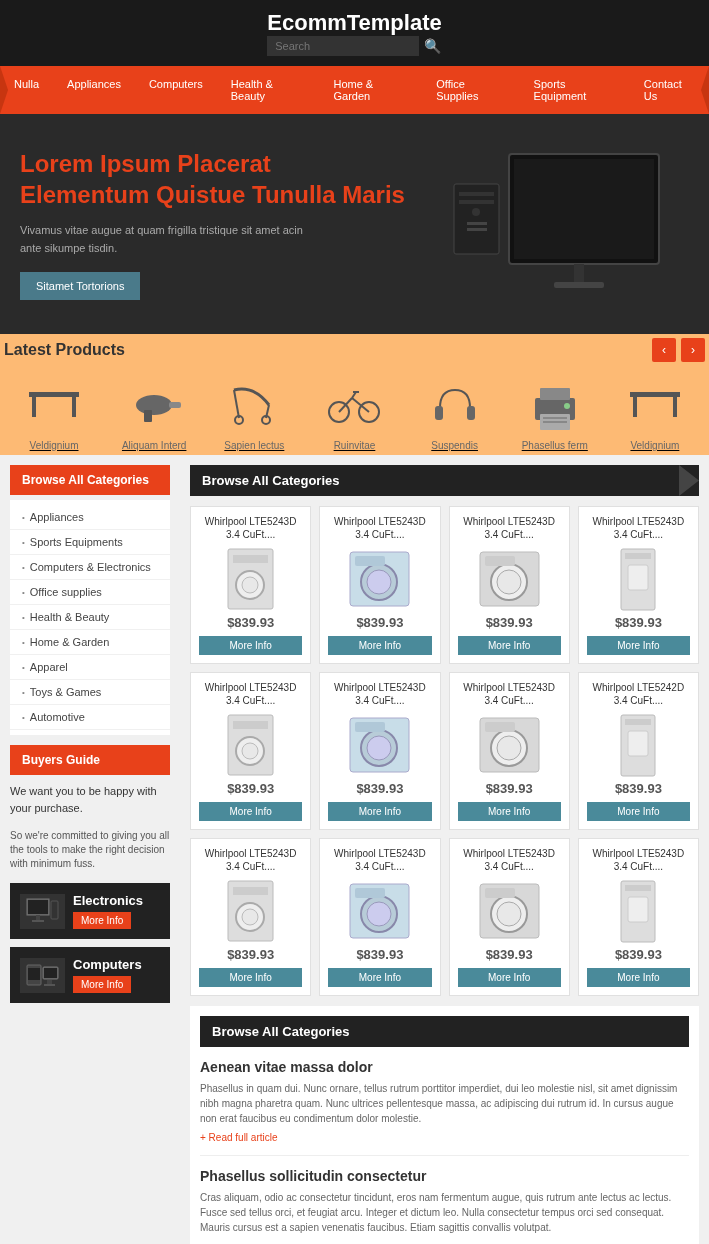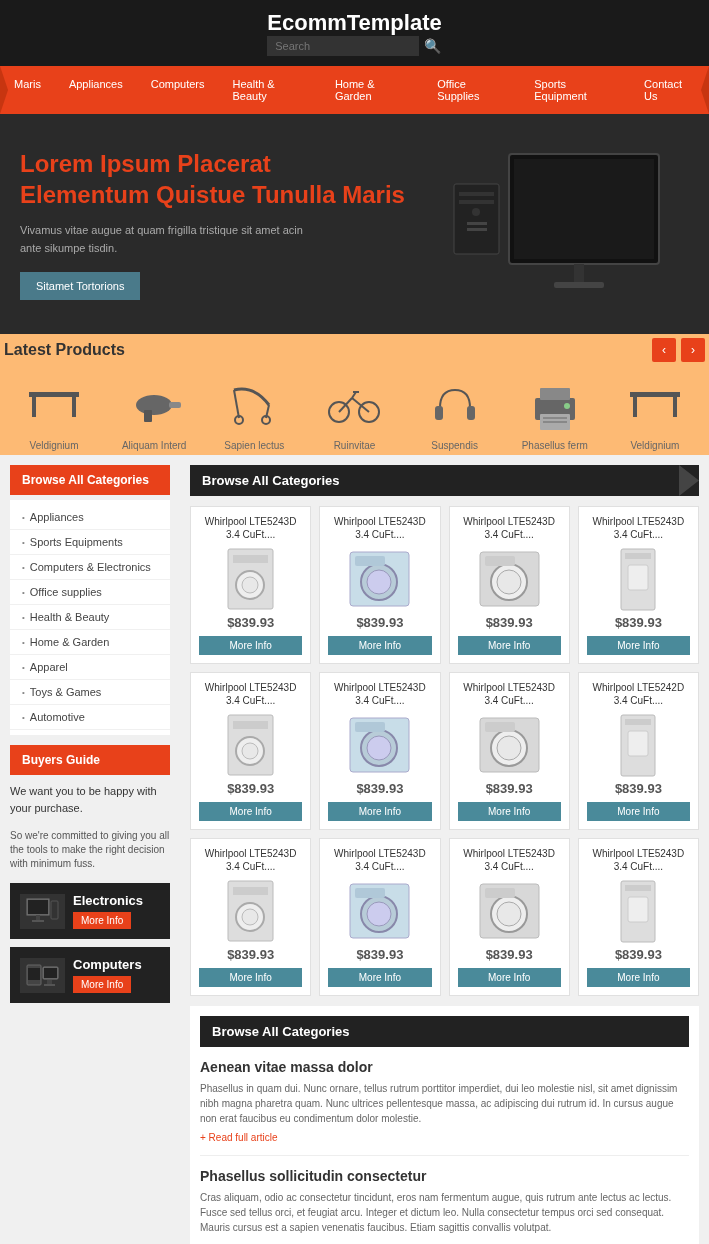--- a/index.html
+++ b/index.html
@@ -27,21 +27,21 @@
     .hero-image { width: 260px; display: flex; justify-content: center; align-items: center; }
     .monitor-svg { width: 220px; height: 160px; }
 
     
     .latest-section { background: #fdba74; padding: 4px; }
     .section-header { display: flex; justify-content: space-between; align-items: center; margin-bottom: 15px; }
     .section-title { font-size: 16px; font-weight: bold; color: #333; }
     .nav-arrows { display: flex; gap: 5px; }
     .arrow-btn { background: #e8411a; color: white; border: none; width: 24px; height: 24px; cursor: pointer; font-size: 12px; border-radius: 2px; }
 
-    .products-carousel { display: flex; overflow: hidden; justify-content: space-around; }
+    .products-carousel { display: flex; overflow: hidden; justify-content: space-around; text-decoration: underline; }
     .carousel-item { text-align: center; min-width: 80px; }
     .carousel-item .product-icon { width: 70px; height: 55px; margin: 0 auto 8px; display: flex; align-items: center; justify-content: center; }
     .carousel-item .product-name { font-size: 10px; color: #666; }
 
     
     .main-content { display: flex; gap: 0; background: #f0f0f0; }
 
     
     .sidebar { width: 180px; min-width: 180px; padding: 0 10px 20px; }
     .sidebar-section { background: #e8411a; color: white; padding: 8px 12px; font-size: 12px; font-weight: bold; margin-bottom: 5px; margin-top: 10px; }
@@ -84,21 +84,21 @@
 
 <div class="header">
   <div class="logo">EcommTemplate</div>
   <div class="search-box">
     <input type="text" placeholder="Search" style="">
     <button class="search-icon-btn">🔍</button>
   </div>
 </div>
 
 <nav class="nav" id="main-nav">
-    <a href="#">Maris</a>
+    <a href="#">Nulla</a>
     <a href="#">Appliances</a>
     <a href="#">Computers</a>
     <a href="#">Health &amp; Beauty</a>
     <a href="#">Home &amp; Garden</a>
     <a href="#">Office Supplies</a>
     <a href="#">Sports Equipment</a>
     <a href="#">Contact Us</a>
   </nav>
 
 <div class="hero">

